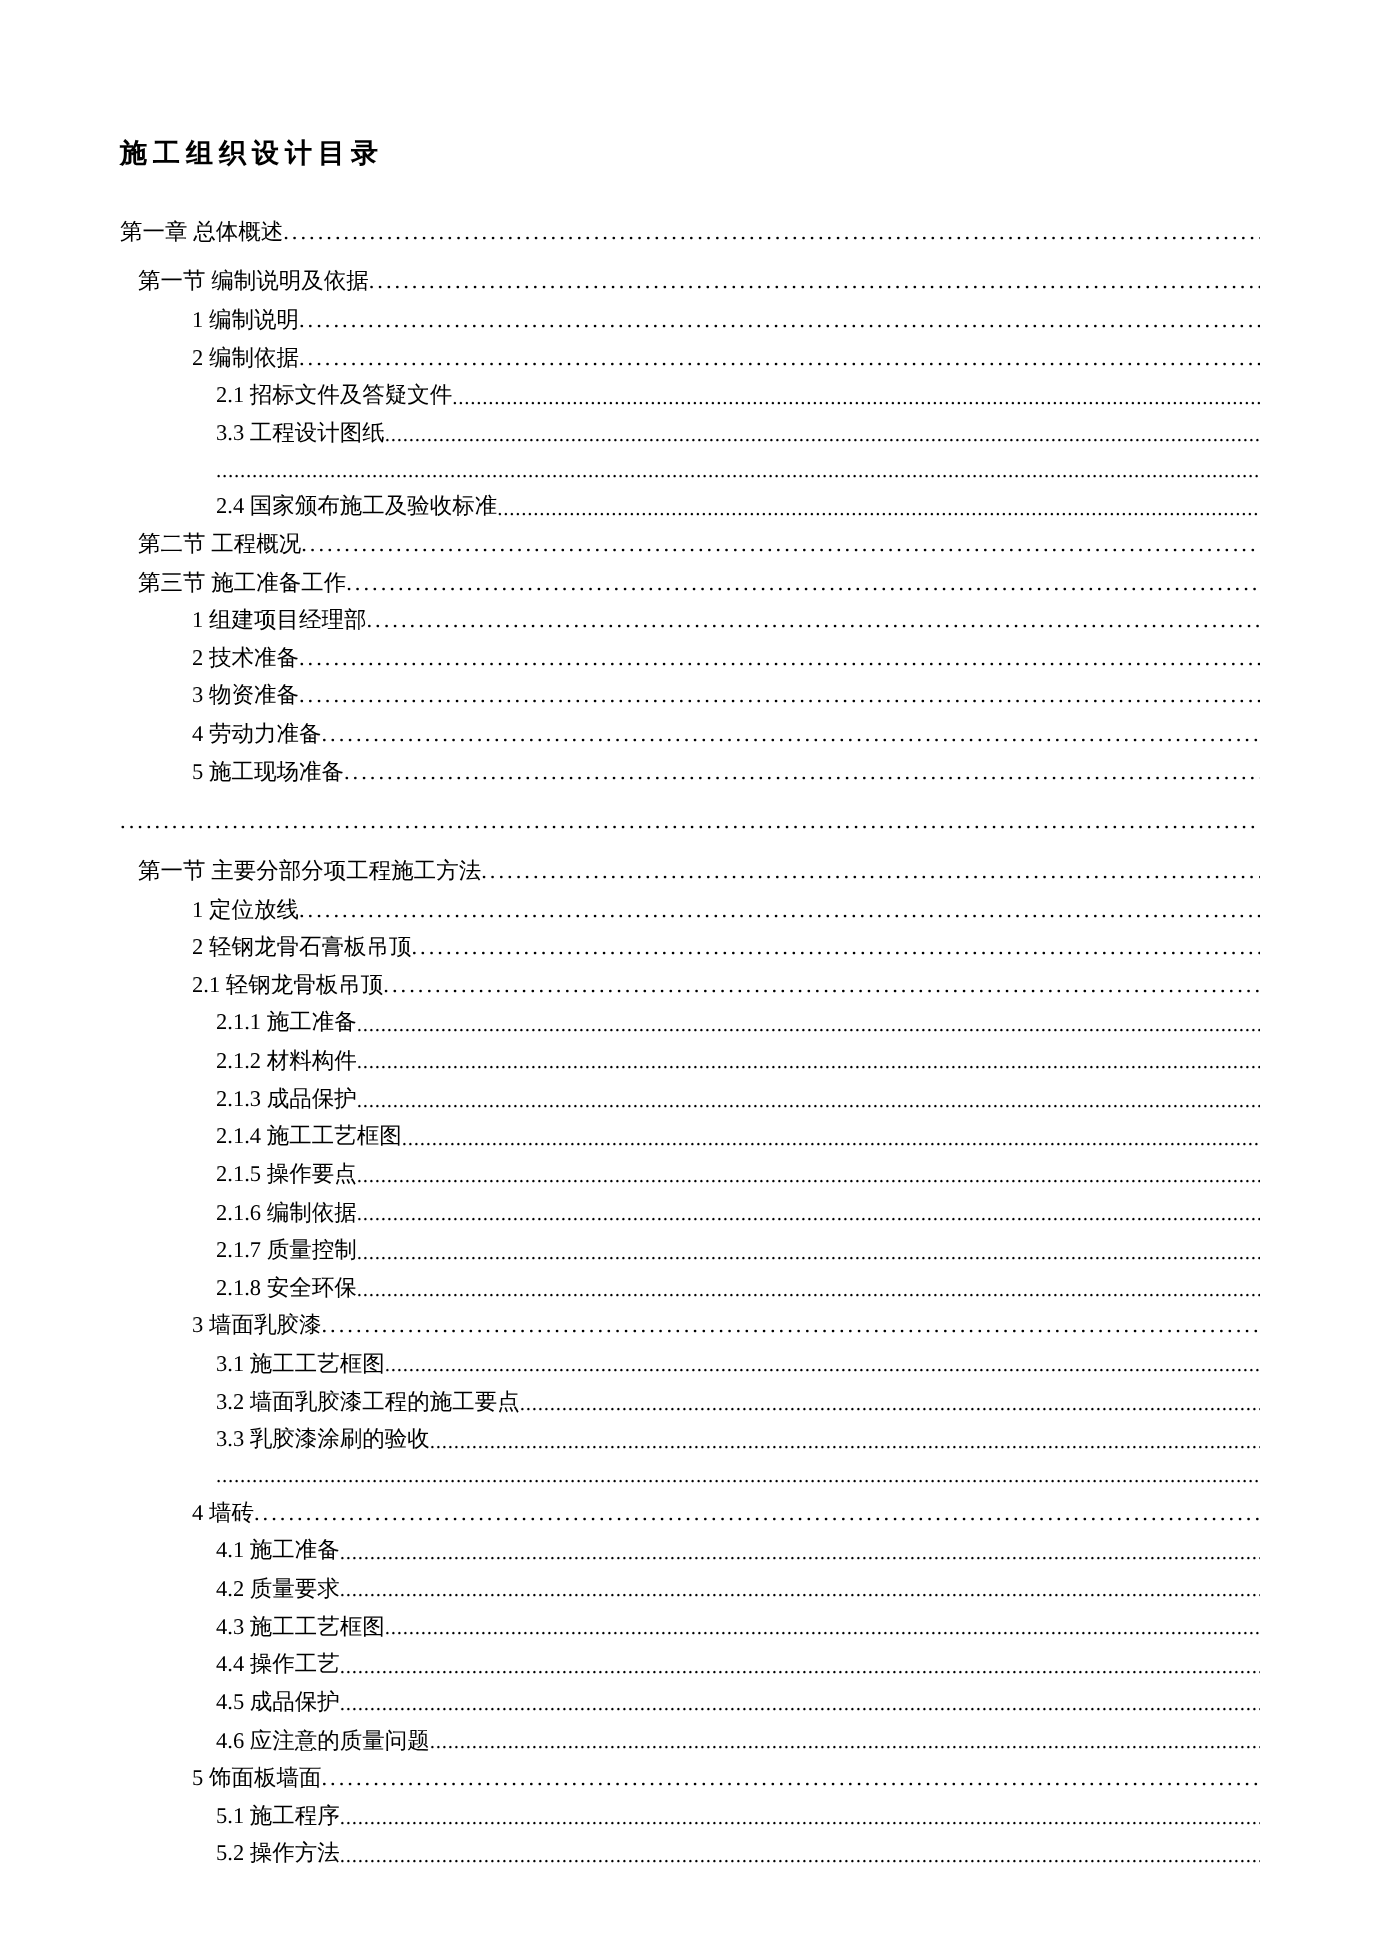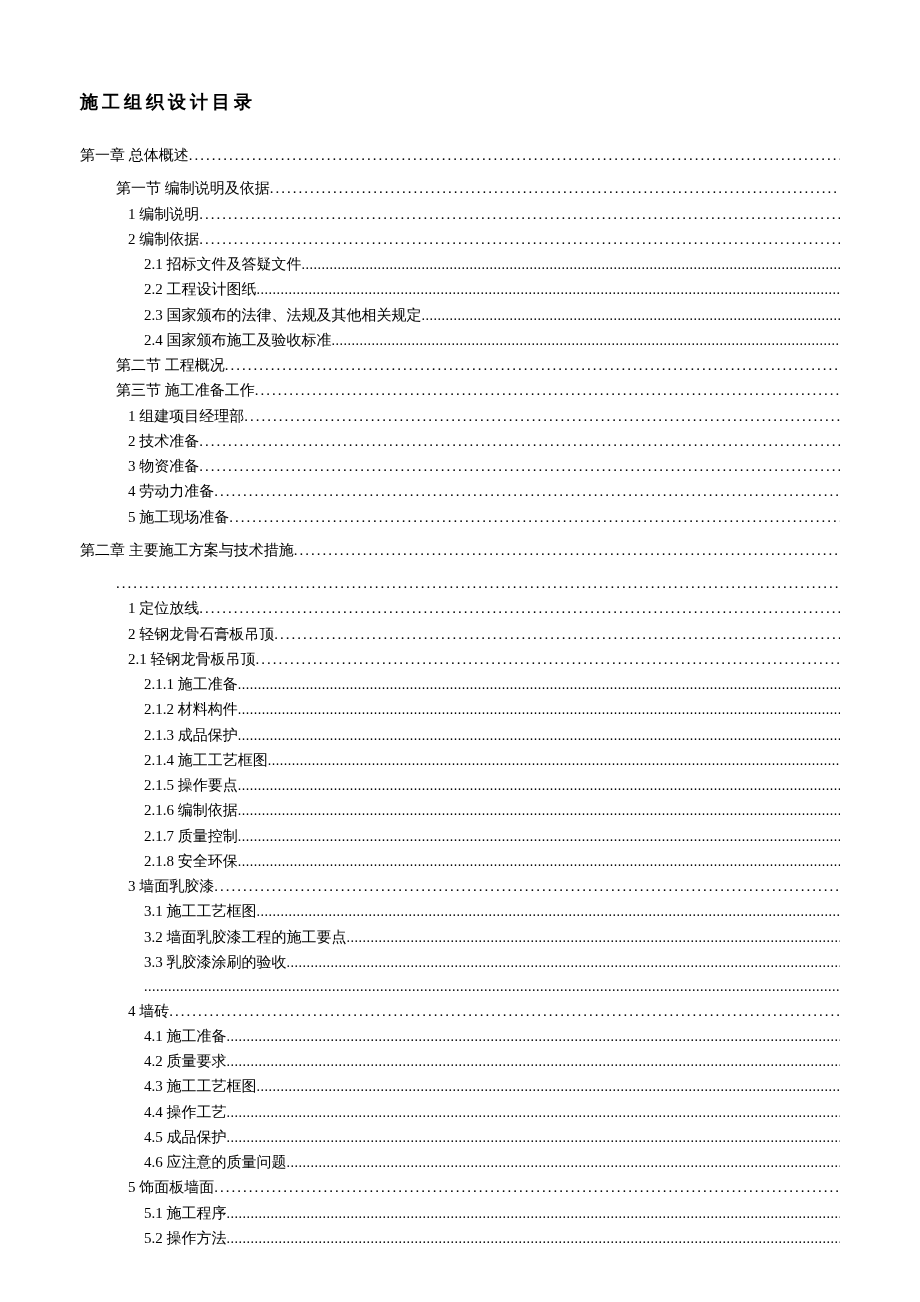--- a/index.html
+++ b/index.html
@@ -28,23 +28,23 @@
       margin-bottom: 2px;
       line-height: 1.55;
     }
     .entry .label { flex: 0 0 auto; }
     .entry .dots {
       flex: 1 1 auto;
       overflow: hidden;
       letter-spacing: 2px;
     }
     .lvl-0 { margin-left: 0; }
-    .lvl-1 { margin-left: 36px; }
+    .lvl-1 { margin-left: 12px; }
     .lvl-2 { margin-left: 48px; }
-    .lvl-3 { margin-left: 64px; }
+    .lvl-3 { margin-left: 64px; align-items: flex-end; }
     .spacer { height: 8px; }
     .dots-dense { letter-spacing: 0.5px !important; font-size: 14px; }
   </style>
 </head>
 <body>
 
 <div class="title">施工组织设计目录</div>
 
 <div class="toc" id="toc">
     <div class="entry lvl-0">
@@ -62,25 +62,24 @@
     </div>
     <div class="entry lvl-2">
       <span class="label">2 编制依据 </span>
       <span class="dots">............................................................................................................................................................................................................................................................................................................</span>
     </div>
     <div class="entry lvl-3">
       <span class="label">2.1 招标文件及答疑文件</span>
       <span class="dots dots-dense">............................................................................................................................................................................................................................................................................................................</span>
     </div>
     <div class="entry lvl-3">
-      <span class="label">2.2 工程设计图纸</span>
-      <span class="dots dots-dense">............................................................................................................................................................................................................................................................................................................</span>
-    </div>
-    <div class="entry lvl-3">
-      <span class="label">2.3 国家颁布的法律、法规及其他相关规定 </span>
+      <span class="label">3.3 工程设计图纸</span>
+      <span class="dots dots-dense">............................................................................................................................................................................................................................................................................................................</span>
+    </div>
+    <div class="entry lvl-3">
       <span class="dots dots-dense">............................................................................................................................................................................................................................................................................................................</span>
     </div>
     <div class="entry lvl-3">
       <span class="label">2.4 国家颁布施工及验收标准</span>
       <span class="dots dots-dense">............................................................................................................................................................................................................................................................................................................</span>
     </div>
     <div class="entry lvl-1">
       <span class="label">第二节 工程概况</span>
       <span class="dots">............................................................................................................................................................................................................................................................................................................</span>
     </div>
@@ -103,25 +102,25 @@
     <div class="entry lvl-2">
       <span class="label">4 劳动力准备 </span>
       <span class="dots">............................................................................................................................................................................................................................................................................................................</span>
     </div>
     <div class="entry lvl-2">
       <span class="label">5 施工现场准备 </span>
       <span class="dots">............................................................................................................................................................................................................................................................................................................</span>
     </div>
     <div class="spacer"></div>
     <div class="entry lvl-0">
-      <span class="label">第二章 主要施工方案与技术措施 </span>
       <span class="dots">............................................................................................................................................................................................................................................................................................................</span>
     </div>
     <div class="spacer"></div>
     <div class="entry lvl-1">
+      <span class="label">第一节  主要分部分项工程施工方法</span>
       <span class="dots">............................................................................................................................................................................................................................................................................................................</span>
     </div>
     <div class="entry lvl-2">
       <span class="label">1 定位放线 </span>
       <span class="dots">............................................................................................................................................................................................................................................................................................................</span>
     </div>
     <div class="entry lvl-2">
       <span class="label">2 轻钢龙骨石膏板吊顶 </span>
       <span class="dots">............................................................................................................................................................................................................................................................................................................</span>
     </div>

